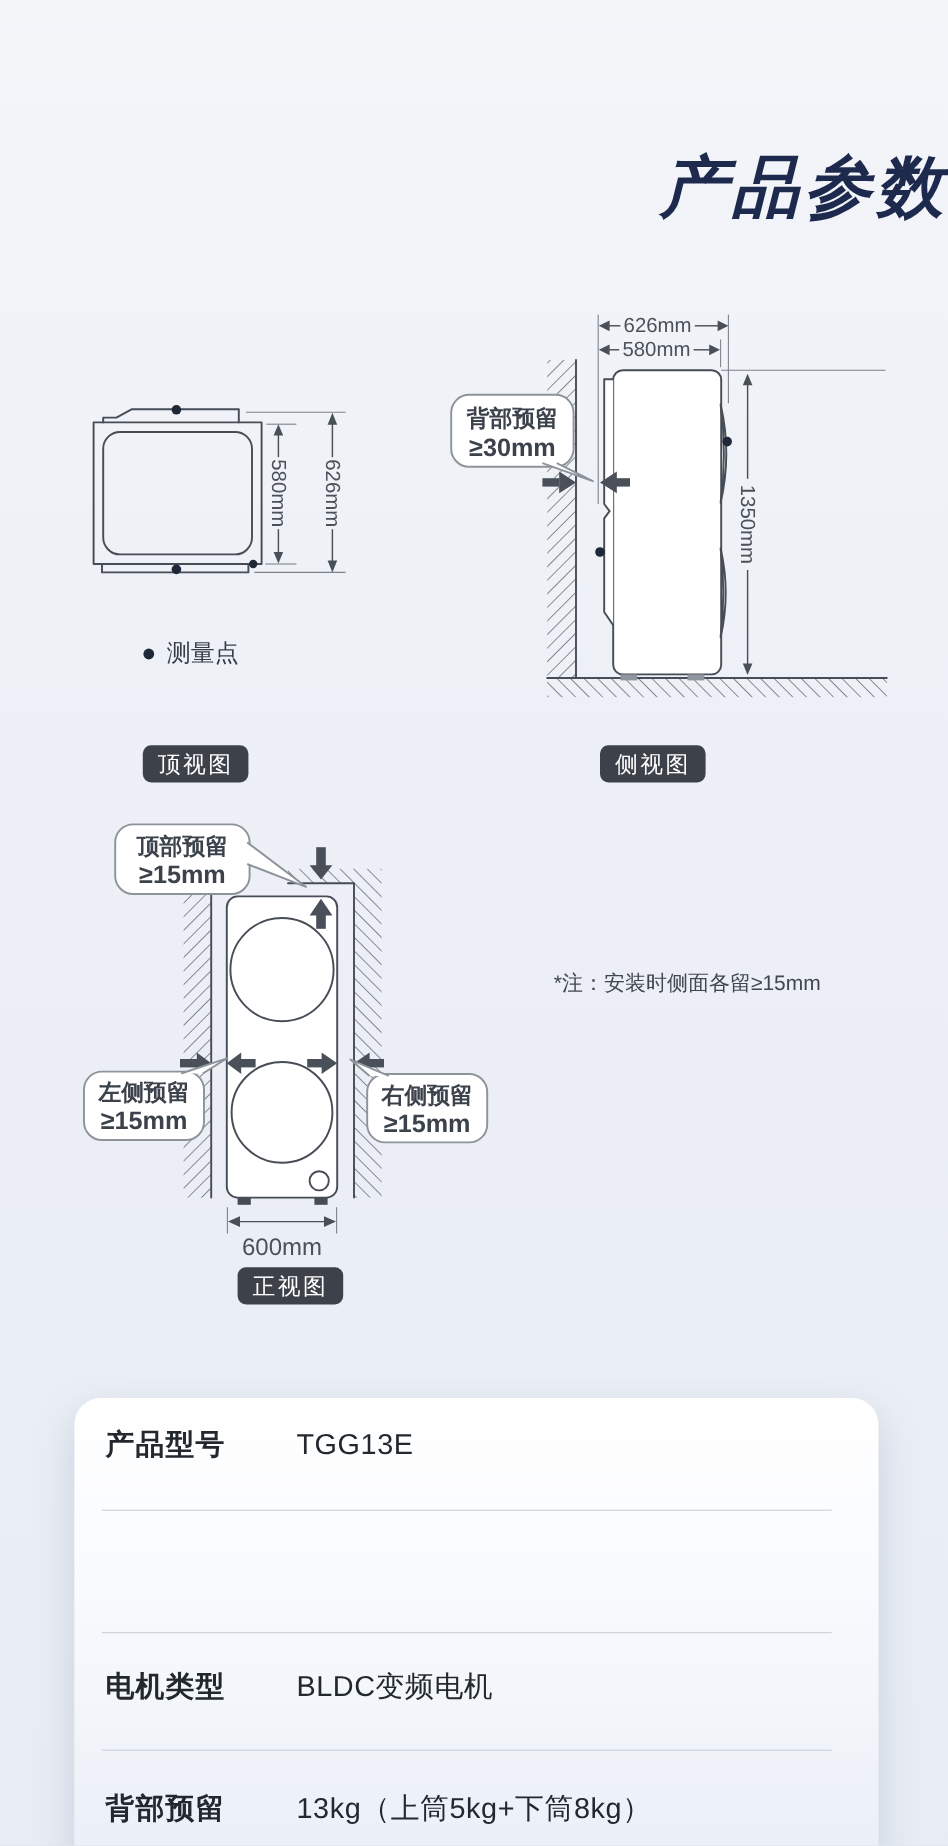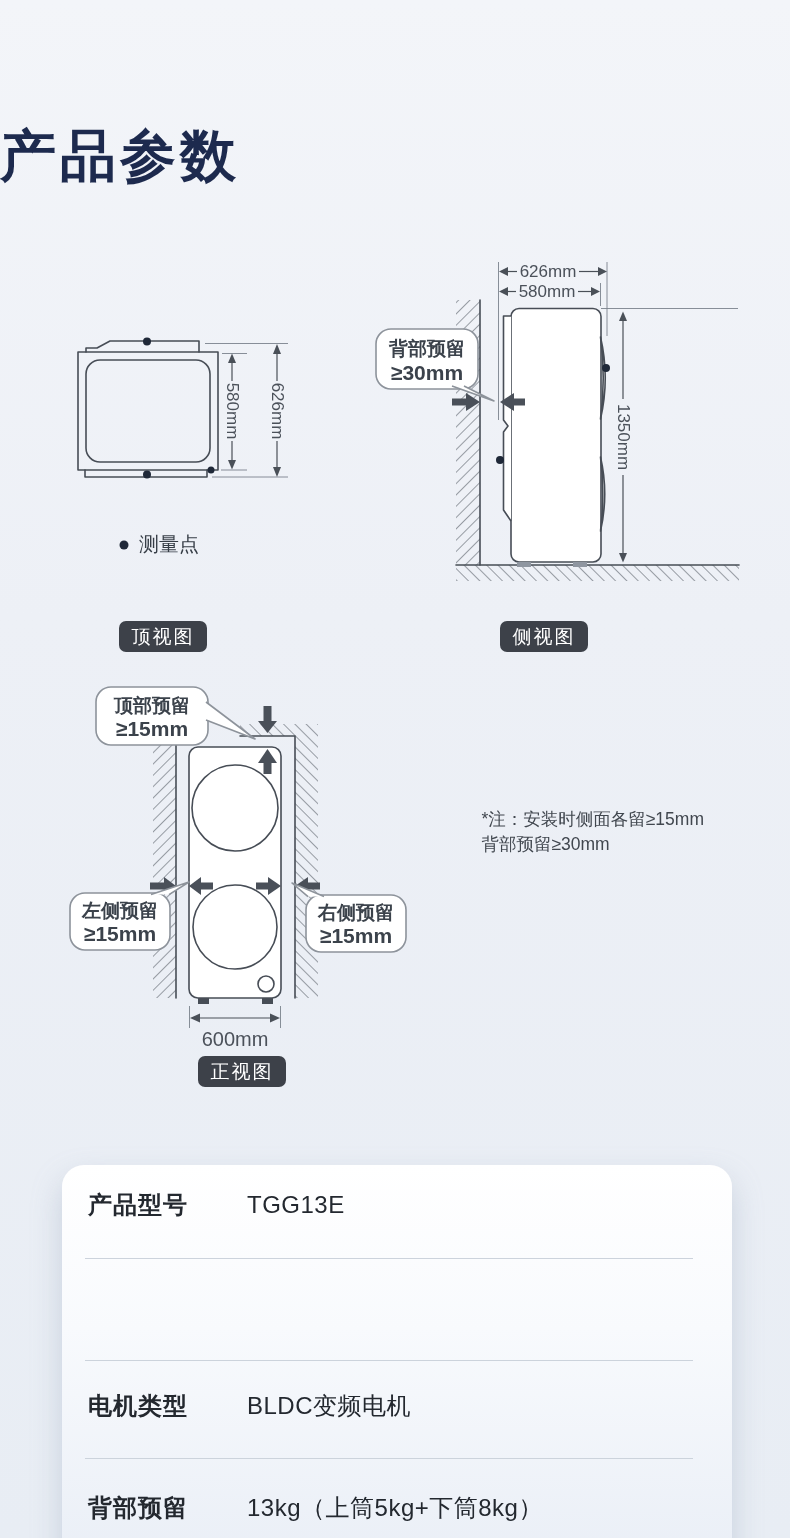--- a/index.html
+++ b/index.html
@@ -1,21 +1,21 @@
 <!DOCTYPE html>
 <html><head>
 <meta charset="utf-8">
 <style>
   html,body{margin:0;padding:0;background:#dfe4ec;}
   .stage{position:relative;width:790px;height:1538px;overflow:hidden;margin:0 auto;
          background:linear-gradient(180deg,#f3f5f9 0%,#edf0f6 40%,#e8edf4 100%);
          font-family:"Liberation Sans",sans-serif;}
-  .title{position:absolute;top:124px;left:0;width:100%;text-align:left;
-         font-size:56px;line-height:64px;font-weight:700;color:#1d2a4e;letter-spacing:4px;}
-  .notes{position:absolute;top:807px;right:86px;
+  .title{position:absolute;top:124px;left:0;width:100%;text-align:right;
+         font-size:56px;line-height:64px;font-weight:700;color:#1d2a4e;letter-spacing:4px;font-style:italic;}
+  .notes{position:absolute;top:807px;right:106px;text-align:right;
          font-size:17.5px;line-height:25px;color:#41474f;font-weight:500;}
   .card{position:absolute;left:62px;top:1165px;width:670px;height:410px;border-radius:22px;
         background:linear-gradient(180deg,#ffffff 0%,#f8fafd 40%,#e9eef6 100%);
         box-shadow:0 14px 30px rgba(145,160,185,.38);}
   .trow{position:absolute;left:26px;height:34px;line-height:34px;font-size:24px;
         color:#23282f;white-space:nowrap;}
   .tlabel{display:inline-block;width:159px;font-weight:600;letter-spacing:1px;}
   .tvalue{font-weight:400;letter-spacing:.5px;}
   .tdiv{position:absolute;left:23px;width:608px;height:1px;background:#ccd3dc;}
   svg text{font-family:"Liberation Sans",sans-serif;}
@@ -216,21 +216,20 @@
 
       <g>
         <rect class="chip" x="198" y="1056" width="88" height="31" rx="7"></rect>
         <text class="chiptxt" x="242" y="1078" text-anchor="middle">正视图</text>
       </g>
     </g>
   </svg>
 
   <div class="notes">
     <div>*注：安装时侧面各留≥15mm</div>
-    <div>背部预留≥30mm</div>
   </div>
 
   <div class="card">
     <div class="trow" style="top:23px">
       <span class="tlabel">产品型号</span><span class="tvalue">TGG13E</span>
     </div>
     <div class="tdiv" style="top:93px"></div>
     <div class="tdiv" style="top:195px"></div>
     <div class="trow" style="top:224px">
       <span class="tlabel">电机类型</span><span class="tvalue">BLDC变频电机</span>

